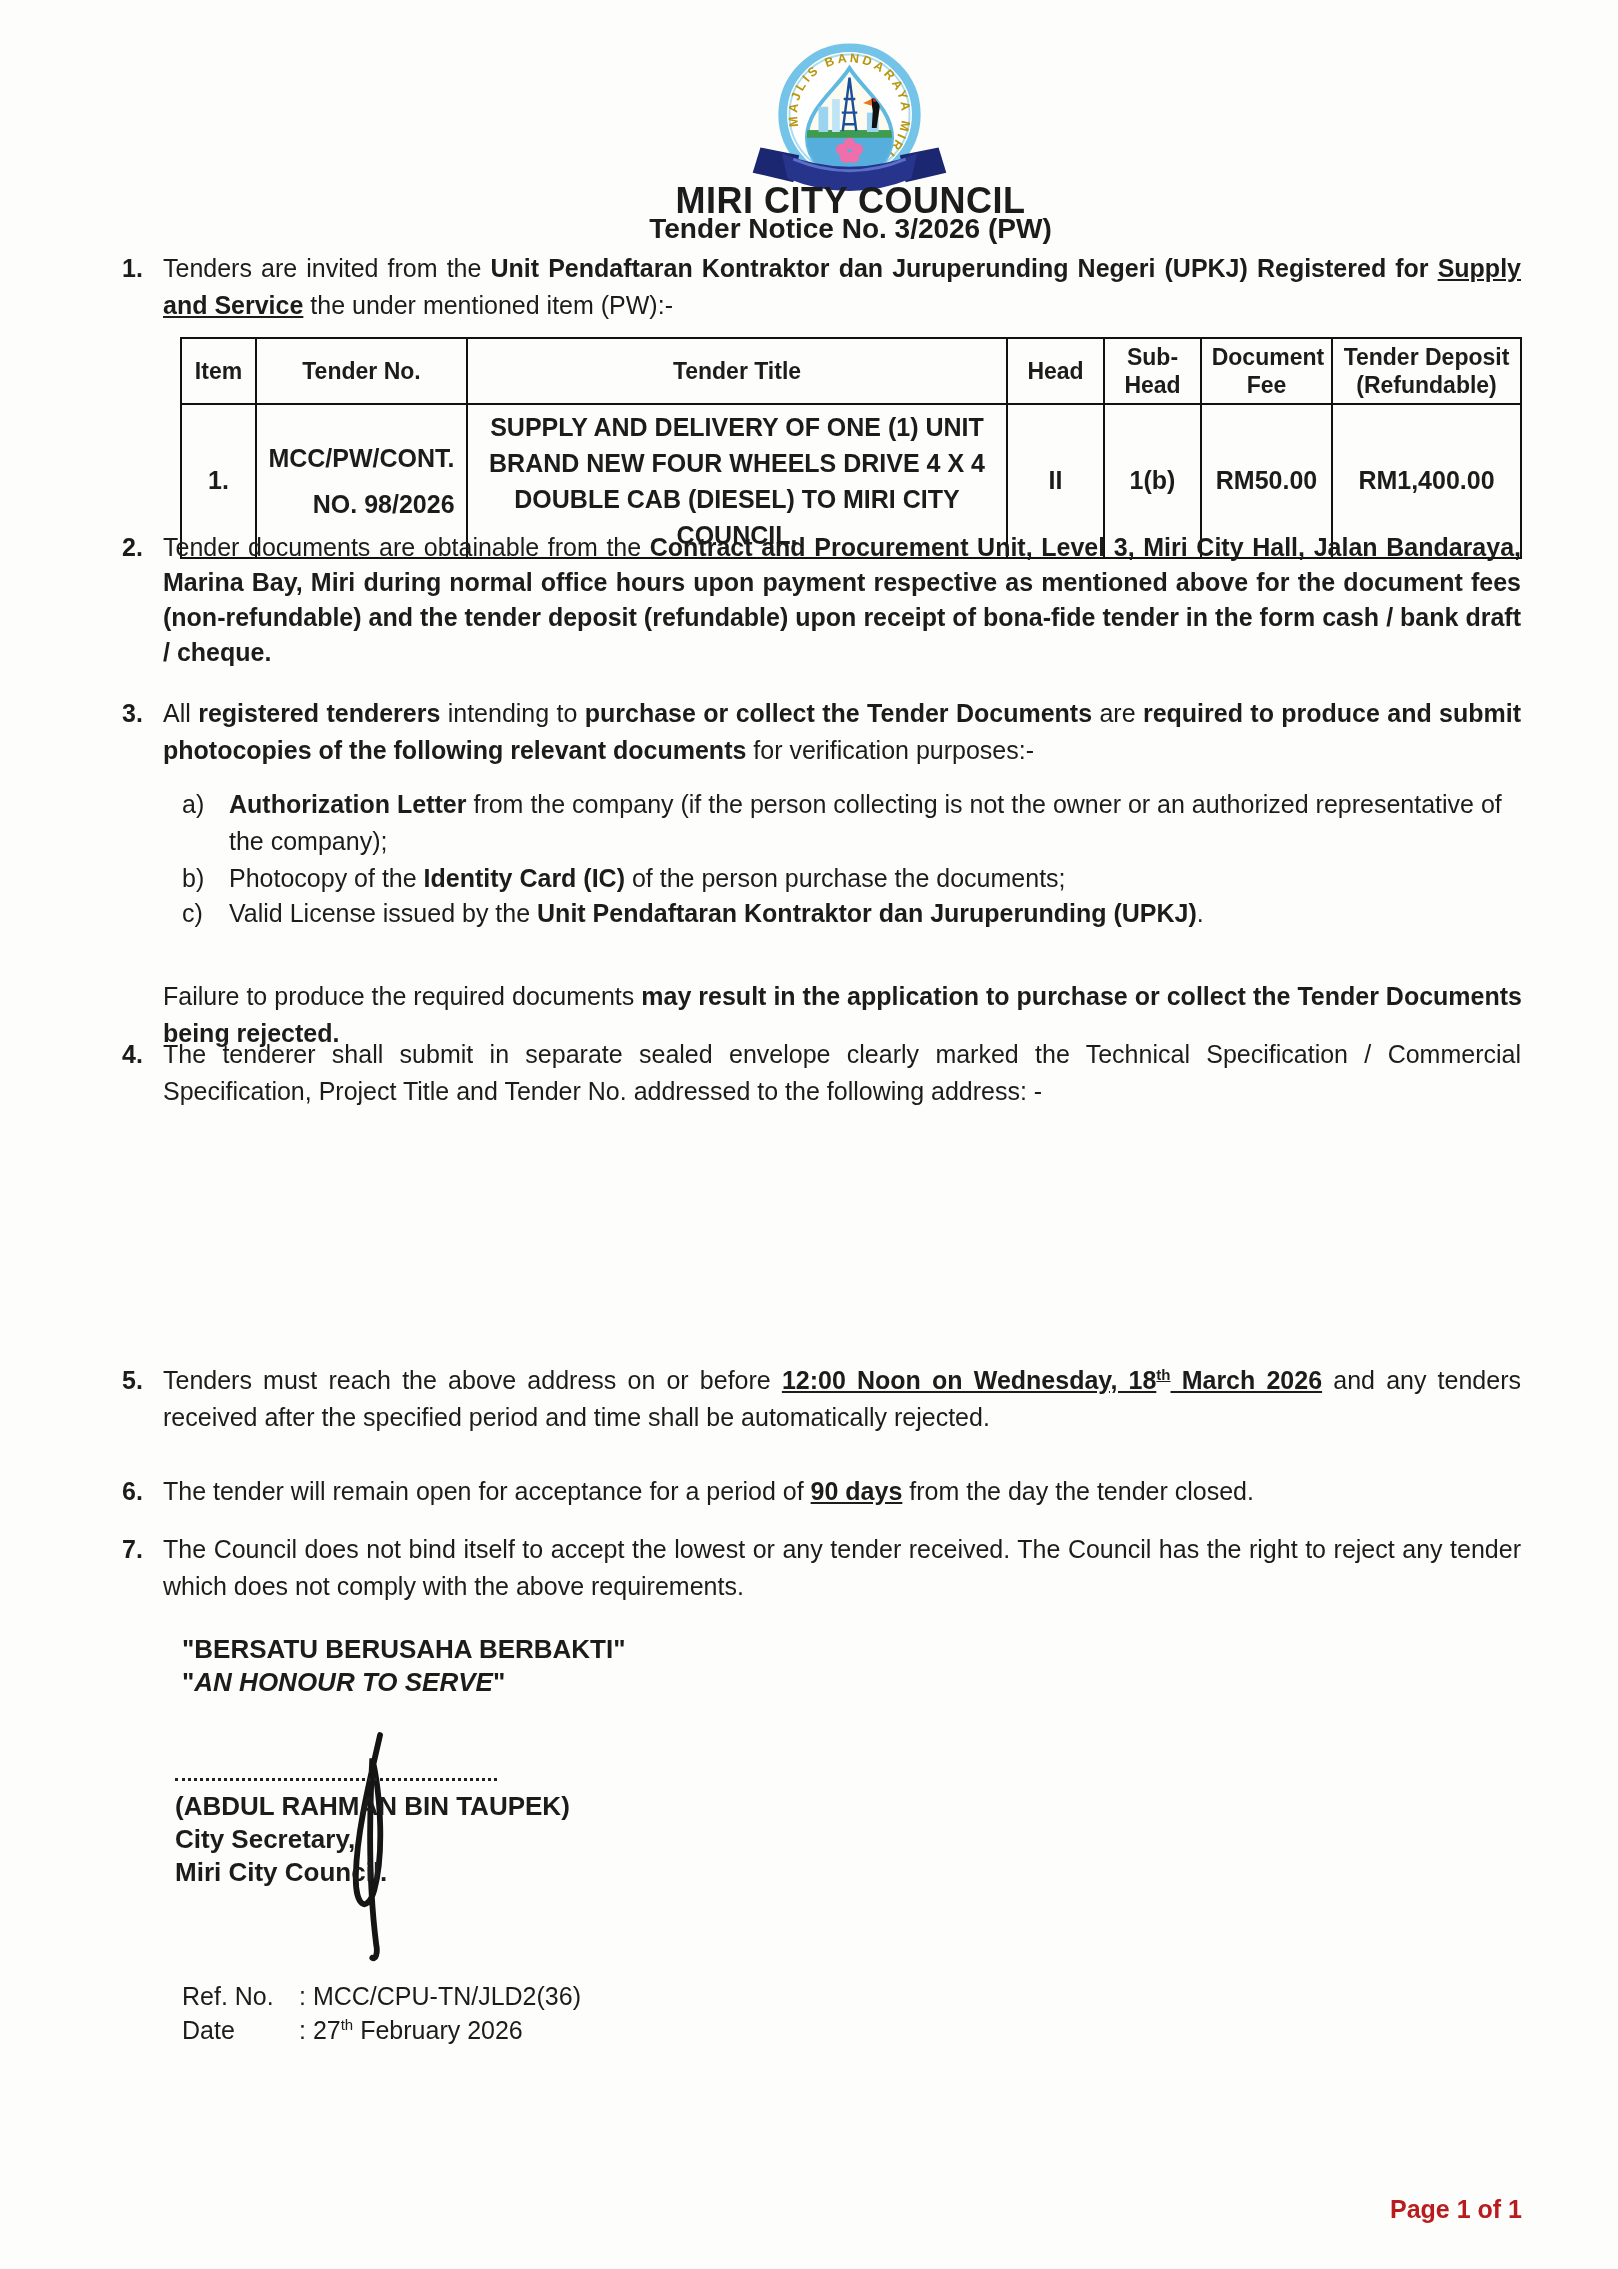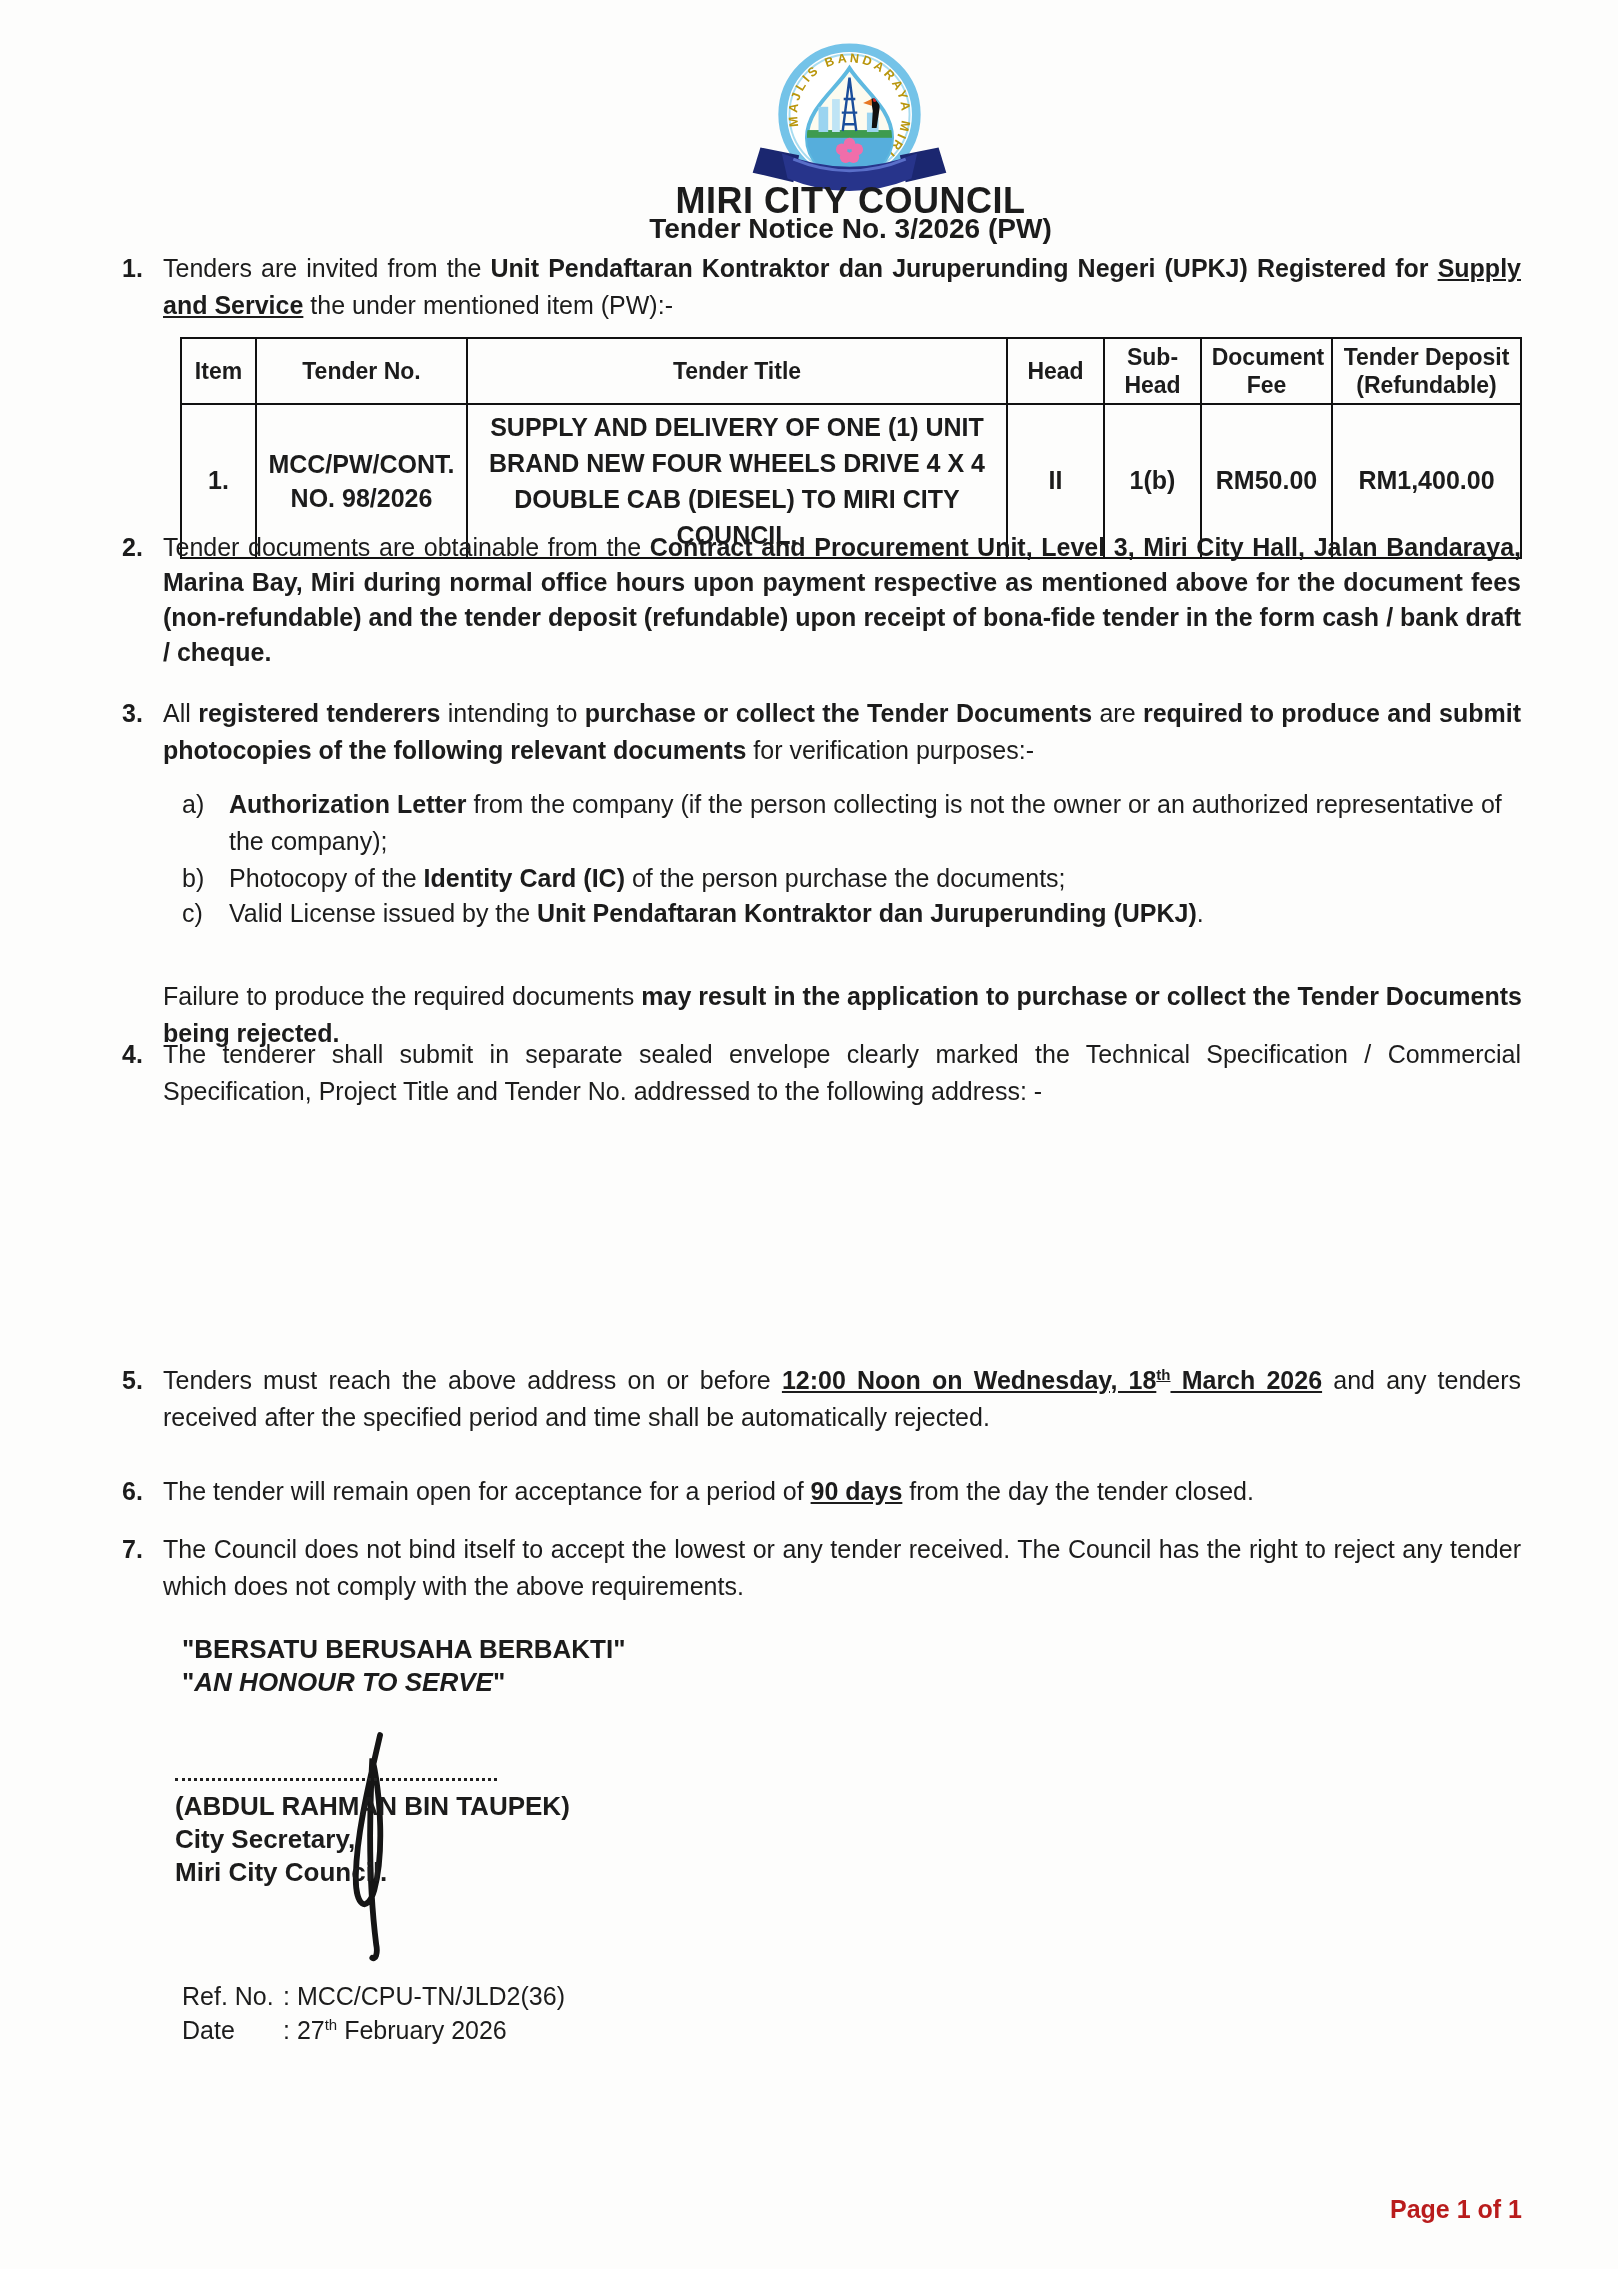--- a/index.html
+++ b/index.html
@@ -30,27 +30,27 @@
   table.tender th, table.tender td{
     border:2.4px solid #111;
     white-space:pre-line;
     vertical-align:middle;
     padding:3.9px 9.7px;
     box-sizing:border-box;
   }
   table.tender th{font-size:23px;font-weight:700;text-align:center;height:58px;line-height:28px;}
   table.tender td{font-size:25px;font-weight:700;text-align:center;height:109px;}
   td.title-cell{text-align:justify;line-height:36px;padding:5.8px 15.5px;}
-  td.tno-cell div{display:inline-block;text-align:center;line-height:34px;}
+  td.tno-cell div{display:inline-block;text-align:right;line-height:46px;}
   
   .addr{font-size:26px;line-height:34px;font-weight:700;text-align:center;}
   .motto{font-size:26px;font-weight:700;}
   .sig-name{font-size:26px;font-weight:700;line-height:31px;}
   .dotted-line{border-bottom:3.9px dotted #222;width:322px;height:0;}
-  .ref-row{display:flex;font-size:25px;line-height:33px;}
+  .ref-row{display:flex;font-size:25px;line-height:33px;gap:16px;}
   .ref-row .lbl{width:101px;flex:none;}
   .footer-page{font-size:25px;font-weight:700;color:#b91c1c;margin-top:37px;}
 </style>
 </head>
 <body>
 
 <div class="page">
 
   <svg class="abs" style="left:743px;top:39px;" width="213" height="155" viewBox="0 0 220 160">
 

